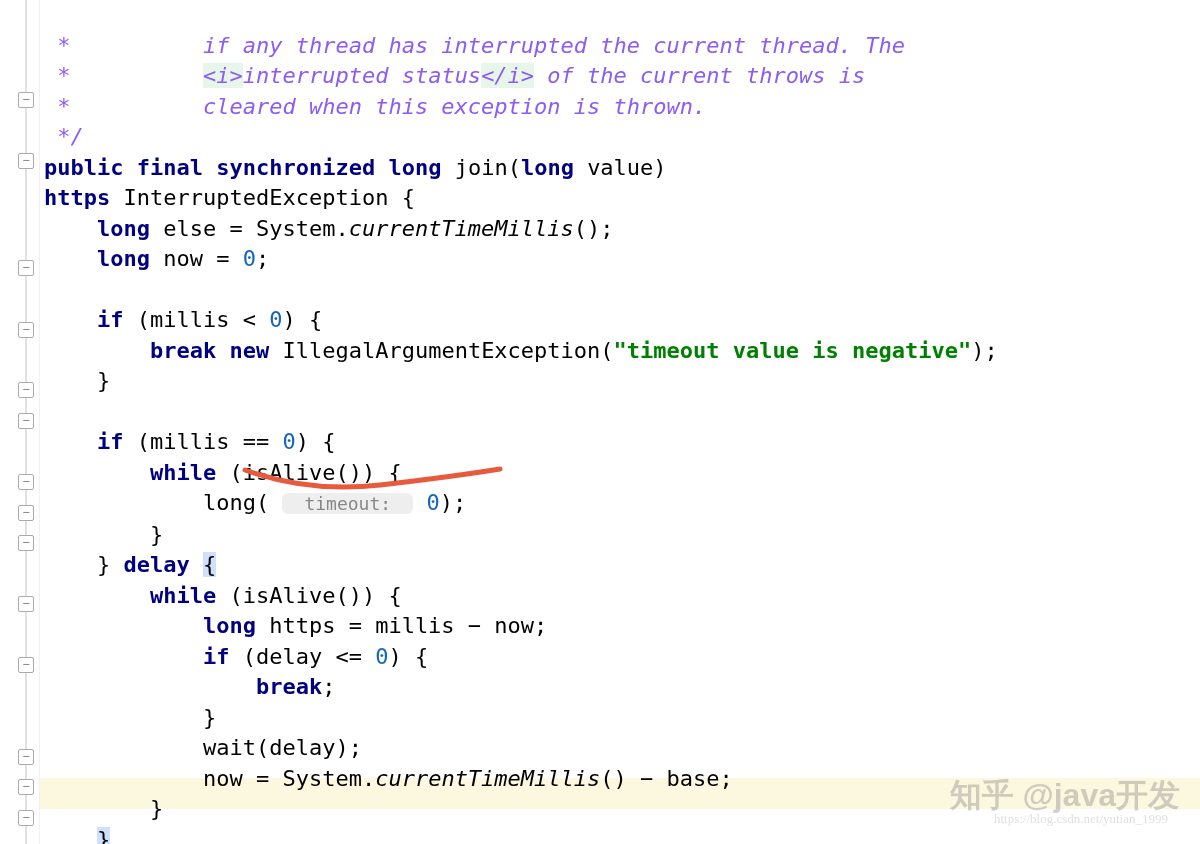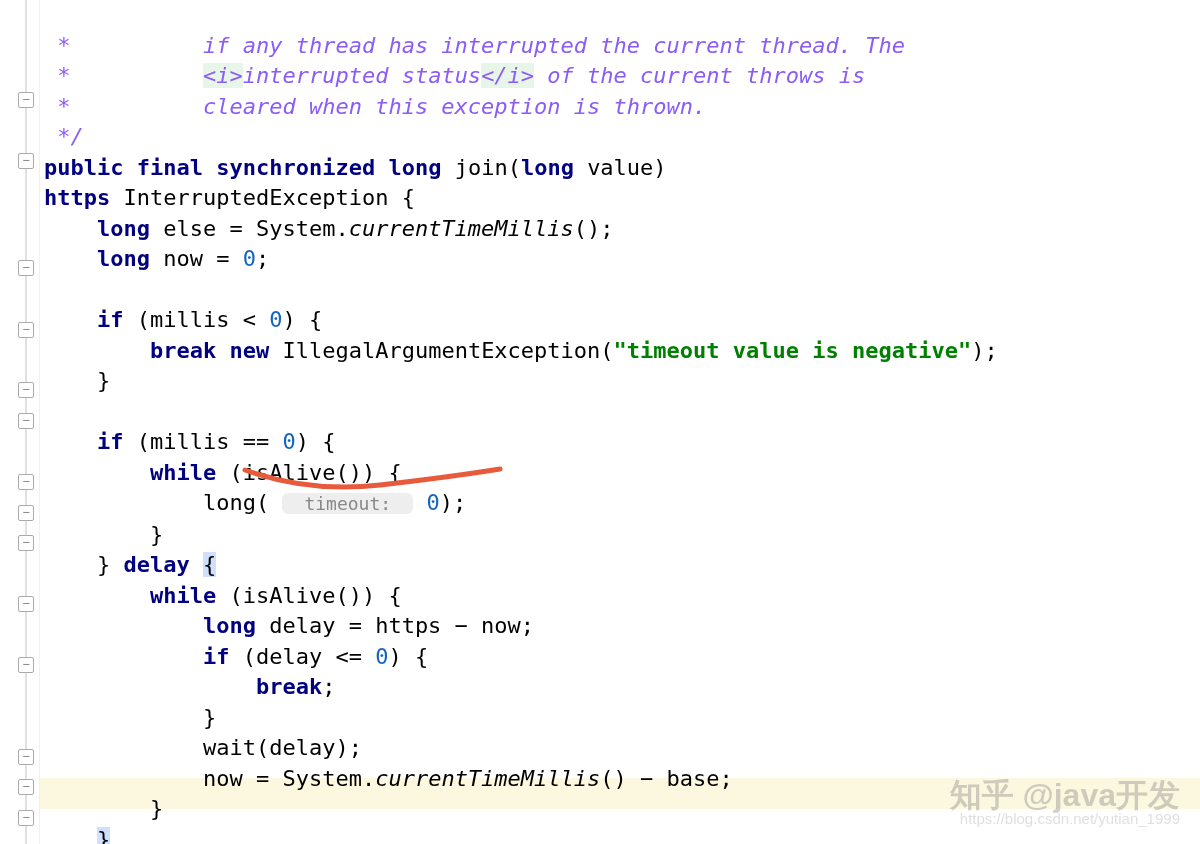--- a/index.html
+++ b/index.html
@@ -102,25 +102,25 @@
     bottom: 34px;
     color: rgba(120,120,120,0.35);
     font-family: sans-serif;
     font-size: 32px;
     font-weight: bold;
     pointer-events: none;
     margin-left: 16px;
   }
   .watermark-sub {
     position: absolute;
-    right: 20px;
+    right: 32px;
     bottom: 10px;
     color: rgba(150,150,150,0.3);
-    font-family: Liberation Sans, sans-serif;
-    font-size: 15px;
+    font-family: Liberation Serif, serif;
+    font-size: 13px;
     pointer-events: none;
   }
 </style>
 </head>
 <body>
 
 <div class="gutter">
   <div class="gutter-line"></div>
   <div class="gutter-icon" style="top:92px"></div>
   <div class="gutter-icon" style="top:153px"></div>
@@ -154,21 +154,21 @@
 <span>    <span class="keyword">if</span><span> (millis &lt; </span><span class="num">0</span><span>) {</span></span>
 <span>        <span class="keyword">break</span> <span class="keyword">new</span><span> IllegalArgumentException(</span><span class="str">"timeout value is negative"</span><span>);</span></span>
 <span>    <span>}</span></span>
 
 <span>    <span class="keyword">if</span><span> (millis == </span><span class="num">0</span><span>) {</span></span>
 <span>        <span class="keyword">while</span><span> (isAlive()) {</span></span>
 <span>            <span class="underline">long</span><span>(</span> <span class="hint">timeout:</span><span> </span><span class="num">0</span><span>);</span></span>
 <span>        <span>}</span></span>
 <span>    <span>}</span> <span class="keyword">delay</span> <span class="sel">{</span></span>
 <span>        <span class="keyword">while</span><span> (isAlive()) {</span></span>
-<span>            <span class="keyword">long</span><span> delay = https − </span><span class="underline">now</span><span>;</span></span>
+<span>            <span class="keyword">long</span><span> https = millis − </span><span class="underline">now</span><span>;</span></span>
 <span>            <span class="keyword">if</span><span> (delay &lt;= </span><span class="num">0</span><span>) {</span></span>
 <span>                <span class="keyword">break</span><span>;</span></span>
 <span>            <span>}</span></span>
 <span>            <span>wait(delay);</span></span>
 <span>            <span class="underline">now</span><span> = System.</span><span class="method-italic">currentTimeMillis</span><span>() − base;</span></span>
 <span>        <span>}</span></span>
 <span>    <span class="sel">}</span></span>
 
 </div>
 

